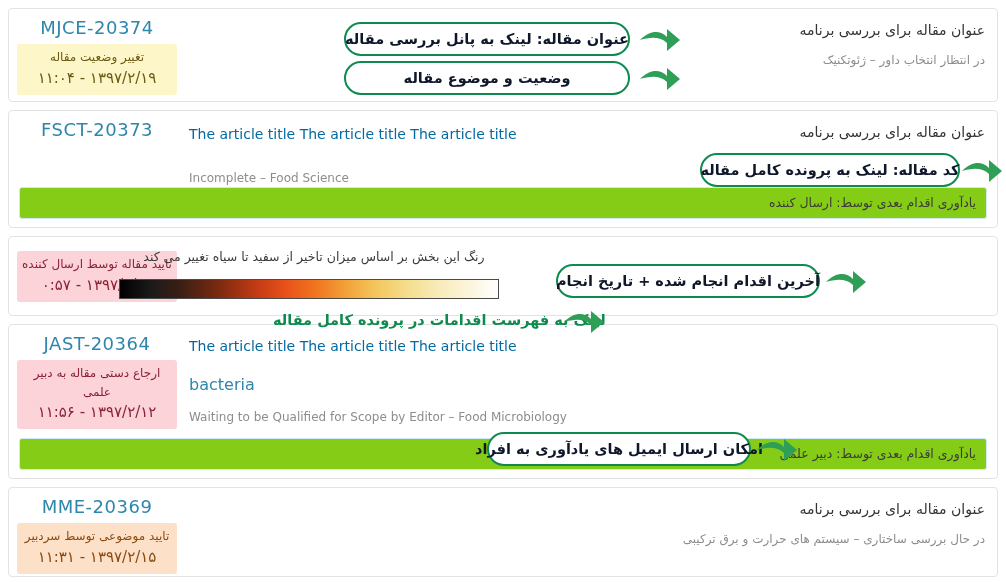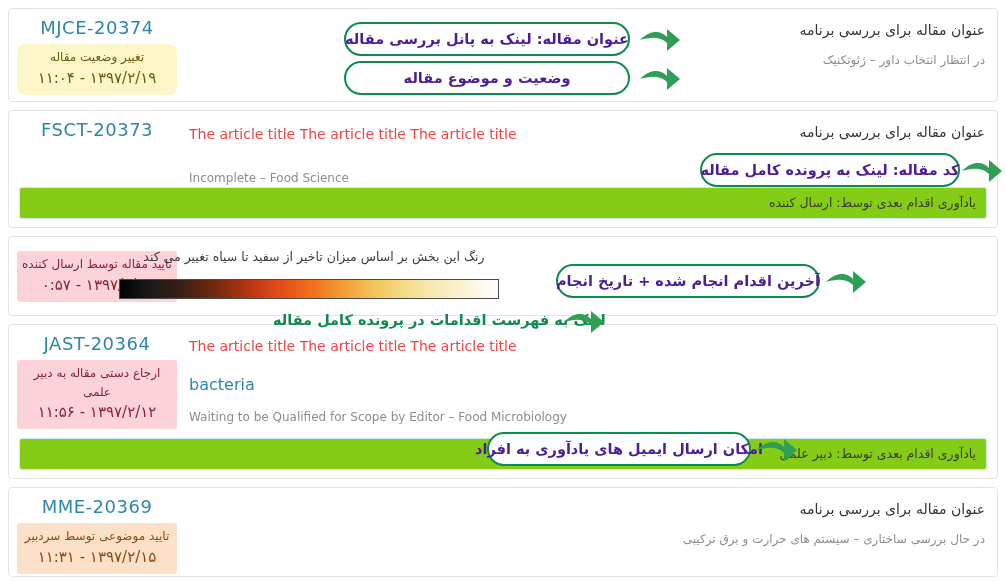--- a/index.html
+++ b/index.html
@@ -46,39 +46,39 @@
     padding: 4px 2px 5px;
     border-radius: 3px;
     font-size: 12px;
     line-height: 1.55;
   }
   .status-badge .st-line2 {
     display: block;
     font-size: 15px;
     direction: rtl;
   }
-  .badge-yellow { background: #fdf6c8; color: #6b5a12; border-radius: 8px; }
+  .badge-yellow { background: #fdf6c8; color: #6b5a12; }
   .badge-pink   { background: #fbd3d9; color: #8b2236; }
   .badge-orange { background: #fde0c8; color: #8a4b12; }
 
   .content-col {
     position: absolute;
     top: 10px;
     right: 12px;
     left: 180px;
     text-align: right;
   }
   .ctitle-fa {
     font-size: 14px;
     color: #333333;
     line-height: 1.7;
   }
   .ctitle-en {
     font-size: 14px;
-    color: #ef4444;
+    color: #0369a1;
     direction: ltr;
     text-align: left;
     line-height: 1.7;
   }
   .csub {
     font-size: 12px;
     color: #8d8d8d;
     margin-top: 10px;
   }
   .csub-en {
@@ -129,21 +129,21 @@
       #c23a14 36%, #e8521a 44%, #f0761f 52%, #f2a23a 60%,
       #f3c75e 68%, #f5dd8e 76%, #f8ebb8 84%, #fbf4d9 92%, #ffffff 100%);
   }
 
   
   .callout {
     position: absolute;
     background: #ffffff;
     border: 2px solid #0f8a4f;
     border-radius: 22px;
-    color: #4c1d95;
+    color: #0f172a;
     font-size: 14.5px;
     font-weight: bold;
     text-align: center;
     white-space: nowrap;
     display: flex;
     align-items: center;
     justify-content: center;
     box-sizing: border-box;
   }
   .anno-plain {

